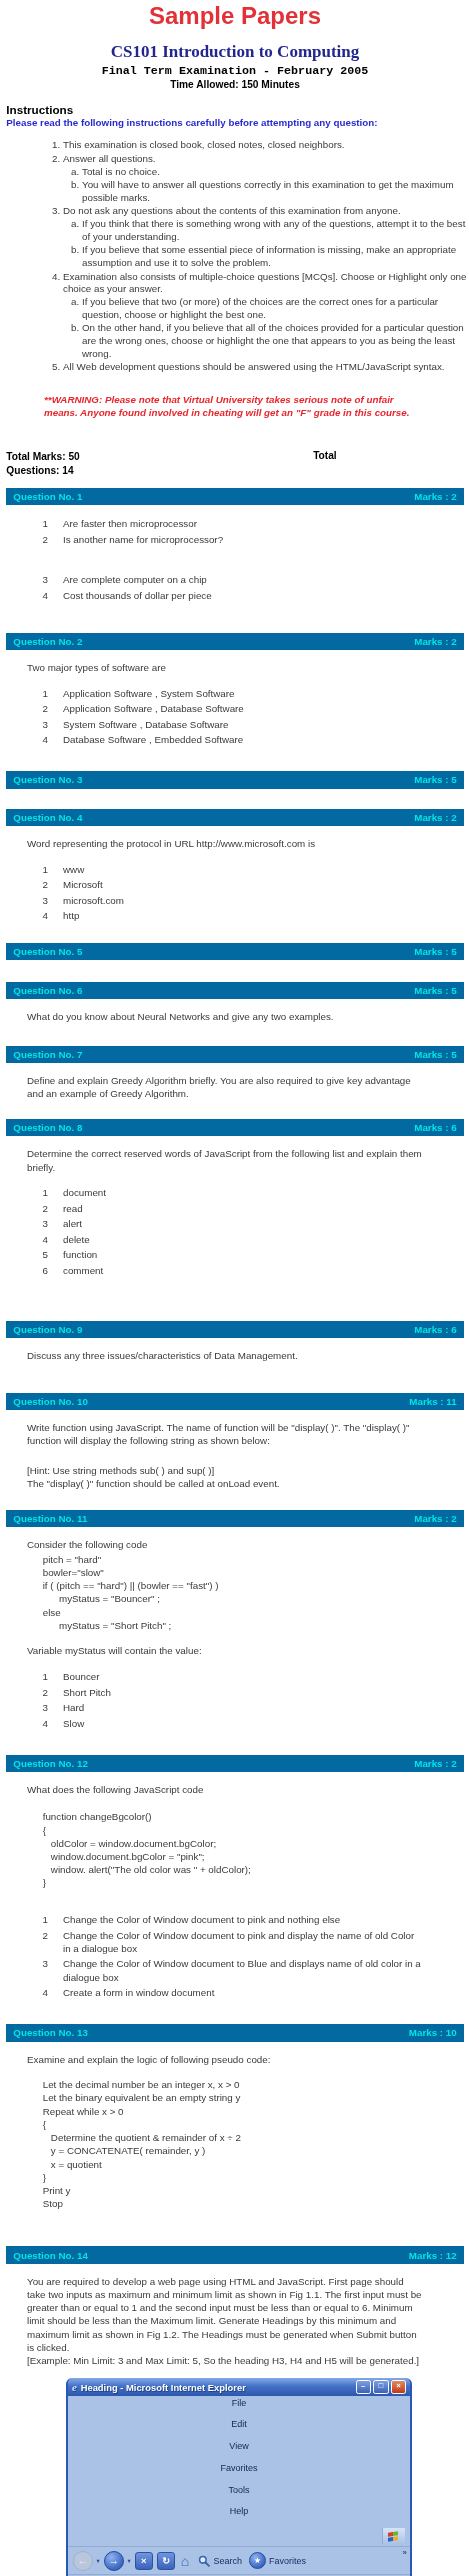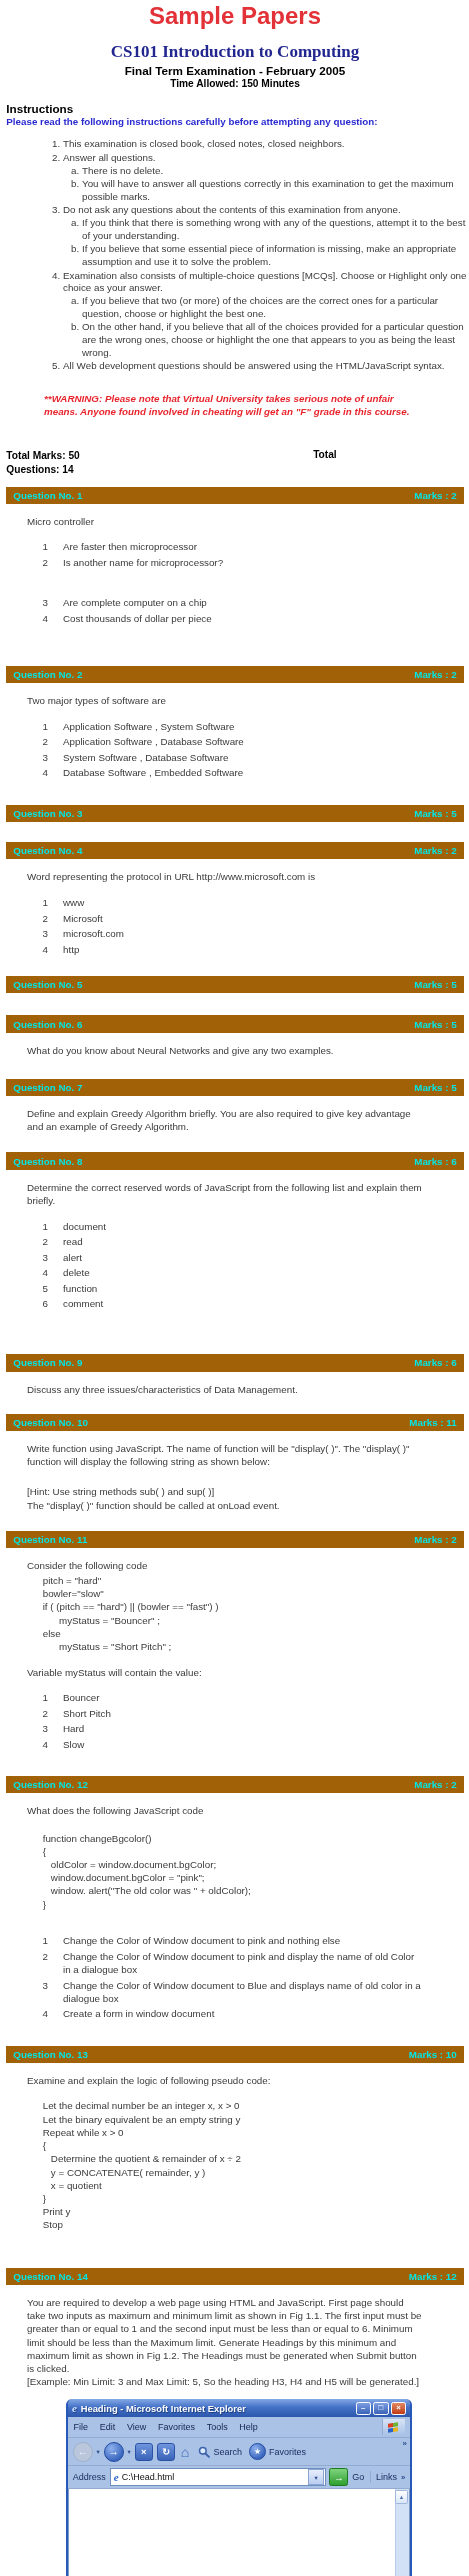--- a/index.html
+++ b/index.html
@@ -1,51 +1,51 @@
 <!DOCTYPE html>
 <html style="font-size:12.5px"><head>
 <meta charset="utf-8">
 <style>
   html,body{margin:0;padding:0;background:#fff;}
   body{width:470px;font-family:"Liberation Sans",sans-serif;color:#333;-webkit-font-smoothing:antialiased;}
   .banner{text-align:center;color:#e23137;font-size:24px;font-weight:bold;margin:1.6px 0 7.8px;}
   .course{text-align:center;color:#22278f;font-family:"Liberation Serif",serif;font-size:17px;font-weight:bold;margin:12.5px 0 1.6px;}
-  .examline{text-align:center;font-family:Liberation Sans, sans-serif;font-size:11.7px;font-weight:bold;color:#000;}
+  .examline{text-align:center;font-family:Liberation Mono, monospace;font-size:11.7px;font-weight:bold;color:#000;}
   .timeline{text-align:center;font-size:10.2px;font-weight:bold;color:#000;margin-top:1.6px;}
   .instr-h{font-size:11.7px;font-weight:bold;color:#000;margin:12.5px 0 1.6px;padding-left:6.3px;}
   .instr-intro{color:#2a2ad0;font-weight:bold;font-size:9.8px;padding-left:6.3px;margin:0;}
   ol.main{margin:11px 0 0 0;padding-left:63px;font-size:9.8px;color:#3a3a3a;line-height:1.3;}
   ol.main>li{margin-bottom:0.8px;}
   ol.sub{list-style:lower-alpha;padding-left:19px;margin:0;}
   ol.sub>li{margin-bottom:0.8px;}
   .warning{color:#e8262e;font-weight:bold;font-size:9.8px;margin:19px 16px 0 44px;width:368px;line-height:1.35;font-style:italic;}
   .summary{display:flex;font-weight:bold;font-size:10.2px;color:#000;margin:30px 6.3px 0;}
   .summary .left div{line-height:1.4;}
   .summary .right{margin-left:auto;padding-right:127px;}
-  .qbar{background:#a16207;color:#00e5e5;display:flex;justify-content:space-between;align-items:center;font-weight:bold;font-size:9.8px;padding:3.1px 7px;margin:0 6.3px;}
+  .qbar{background:#0369a1;color:#00e5e5;display:flex;justify-content:space-between;align-items:center;font-weight:bold;font-size:9.8px;padding:3.1px 7px;margin:0 6.3px;}
   .qbody{margin:11px 0 0 27px;width:396px;font-size:9.8px;color:#3a3a3a;line-height:1.35;}
   .stem{margin:0;}
   ol.opts{list-style:none;counter-reset:o;margin:12.5px 0 0 0;padding-left:36px;}
   ol.opts li{counter-increment:o;margin-bottom:2.3px;}
   ol.opts li::before{content:counter(o);display:inline-block;width:20.4px;margin-left:-20.4px;}
   ol.opts.start3{counter-reset:o 2;margin-top:27px;}
   pre.code{font-family:"Liberation Sans",sans-serif;font-size:9.8px;margin:1.6px 0 0 15.7px;line-height:1.35;white-space:pre;}
   .formula{margin:4.7px 0 0 52px;font-size:10.6px;color:#3a3a3a;}
   .formula sup{font-size:8.6px;}
   .hint{margin:17px 0 0 0;}
   .note{margin:0;}
   .example{margin:0;}
   
   .iewin{width:342px;margin-left:66px;border:2.3px solid #2858b8;border-top:0;border-radius:6.3px 6.3px 3.9px 3.9px;overflow:hidden;background:#aac2e5;}
   .titlebar{height:18px;background:linear-gradient(180deg,#85a9e6,#4472c6 45%,#2c57ae);padding:0 3.9px;display:flex;align-items:center;gap:3.9px;color:#fff;font-size:9.4px;font-weight:bold;text-shadow:0.8px 0.8px 0.8px #1c3a78;}
   .eicon{color:#cfe3ff;font-weight:bold;font-style:italic;font-family:"Liberation Serif",serif;font-size:11px;}
   .tbtns{margin-left:auto;display:flex;gap:2.3px;}
   .tbtn-sm{width:13.3px;height:11.7px;border:0.8px solid #fff;border-radius:2.3px;color:#fff;font-size:7.8px;line-height:10.2px;text-align:center;background:linear-gradient(#7d9ee0,#3a63b8);text-shadow:none;}
   .tbtn-sm.close{background:linear-gradient(#e08a64,#c13a13);}
-  .menubar{display:flex;align-items:center;gap:11.7px;background:#aac2e5;padding:1.6px 5.5px;font-size:9px;color:#15254e;border-bottom:0.8px solid #93abd0;}
+  .menubar{display:flex;align-items:center;gap:11.7px;background:#aac2e5;padding:1.6px 5.5px;font-size:9px;color:#15254e;border-bottom:0.8px solid #93abd0;flex-direction:column;}
   .winflag{margin-left:auto;width:22px;height:16.4px;background:linear-gradient(#d7e4f6,#a9c2e6);border-left:0.8px solid #93abd0;display:flex;align-items:center;justify-content:center;}
   .flag{display:grid;grid-template-columns:4.7px 4.7px;grid-template-rows:3.9px 3.9px;gap:0.8px;transform:skewY(-8deg);}
   .flag i{display:block;}
   .flag .r{background:#d93f23;}.flag .g{background:#71b233;}.flag .b{background:#2a64c8;}.flag .y{background:#e8b320;}
   .toolbar{display:flex;align-items:center;gap:3.9px;background:#aac2e5;padding:3.9px 4.7px 3.1px;border-bottom:0.8px solid #93abd0;position:relative;font-size:9px;color:#1c2f63;}
   .navc{width:18px;height:18px;border-radius:50%;display:flex;align-items:center;justify-content:center;font-size:10.2px;font-weight:bold;flex:none;}
   .navc.on{background:radial-gradient(circle at 35% 30%,#8fb2ee,#3c68c0 70%);border:0.8px solid #1f4aa0;color:#fff;}
   .navc.off{background:#b9c6dc;border:0.8px solid #a2b1ca;color:#e9eef7;}
   .drop{font-size:6.3px;color:#2c4c8f;}
   .sqbtn{width:16.4px;height:16.4px;border-radius:3.1px;background:linear-gradient(#6f95de,#3a63b8);border:0.8px solid #2b51a4;color:#fff;display:flex;align-items:center;justify-content:center;font-size:9.4px;font-weight:bold;flex:none;}
@@ -73,21 +73,21 @@
 <div class="examline">Final Term Examination - February 2005</div>
 <div class="timeline">Time Allowed: 150 Minutes</div>
 
 <div class="instr-h">Instructions</div>
 <p class="instr-intro">Please read the following instructions carefully before attempting any question:</p>
 <ol class="main">
   <li>This examination is closed book, closed notes, closed neighbors.</li>
   <li>
     <span>Answer all questions.</span>
     <ol class="sub">
-      <li>There is no delete.</li>
+      <li>Total is no choice.</li>
       <li>You will have to answer all questions correctly in this examination to get the maximum possible marks.</li>
     </ol>
   </li>
   <li>
     <span>Do not ask any questions about the contents of this examination from anyone.</span>
     <ol class="sub">
       <li>If you think that there is something wrong with any of the questions, attempt it to the best of your understanding.</li>
       <li>If you believe that some essential piece of information is missing, make an appropriate assumption and use it to solve the problem.</li>
     </ol>
   </li>
@@ -109,34 +109,33 @@
   </div>
   <div class="right">Total</div>
 </div>
 
 <section>
   <div class="qbar" style="margin-top:9.4px">
     <span>Question No. 1</span>
     <span>Marks : 2</span>
   </div>
   <div class="qbody">
-    <p class="stem">Micro controller</p>
     <ol class="opts">
       <li>Are faster then microprocessor</li>
       <li>Is another name for microprocessor?</li>
     </ol>
     <ol class="opts start3">
       <li>Are complete computer on a chip</li>
       <li>Cost thousands of dollar per piece</li>
     </ol>
   </div>
 </section>
 
 <section>
-  <div class="qbar" style="margin-top:41px">
+  <div class="qbar" style="margin-top:31px">
     <span>Question No. 2</span>
     <span>Marks : 2</span>
   </div>
   <div class="qbody">
     <p class="stem">Two major types of software are</p>
     <ol class="opts">
       <li>Application Software , System Software</li>
       <li>Application Software , Database Software</li>
       <li>System Software ,  Database Software</li>
       <li>Database Software , Embedded Software</li>
@@ -216,21 +215,21 @@
   <div class="qbar" style="margin-top:44px">
     <span>Question No. 9</span>
     <span>Marks : 6</span>
   </div>
   <div class="qbody">
     <p class="stem">Discuss any three issues/characteristics of Data Management.</p>
   </div>
 </section>
 
 <section>
-  <div class="qbar" style="margin-top:18px">
+  <div class="qbar" style="margin-top:30px">
     <span>Question No. 10</span>
     <span>Marks : 11</span>
   </div>
   <div class="qbody">
     <p class="stem">Write function using JavaScript. The name of function will be "display( )". The  "display( )" function will display the following string as shown below:</p>
     <p class="hint">[Hint: Use string methods sub( ) and sup( )]</p>
     <p class="note">The "display( )" function should be called at onLoad event.</p>
   </div>
 </section>
 

